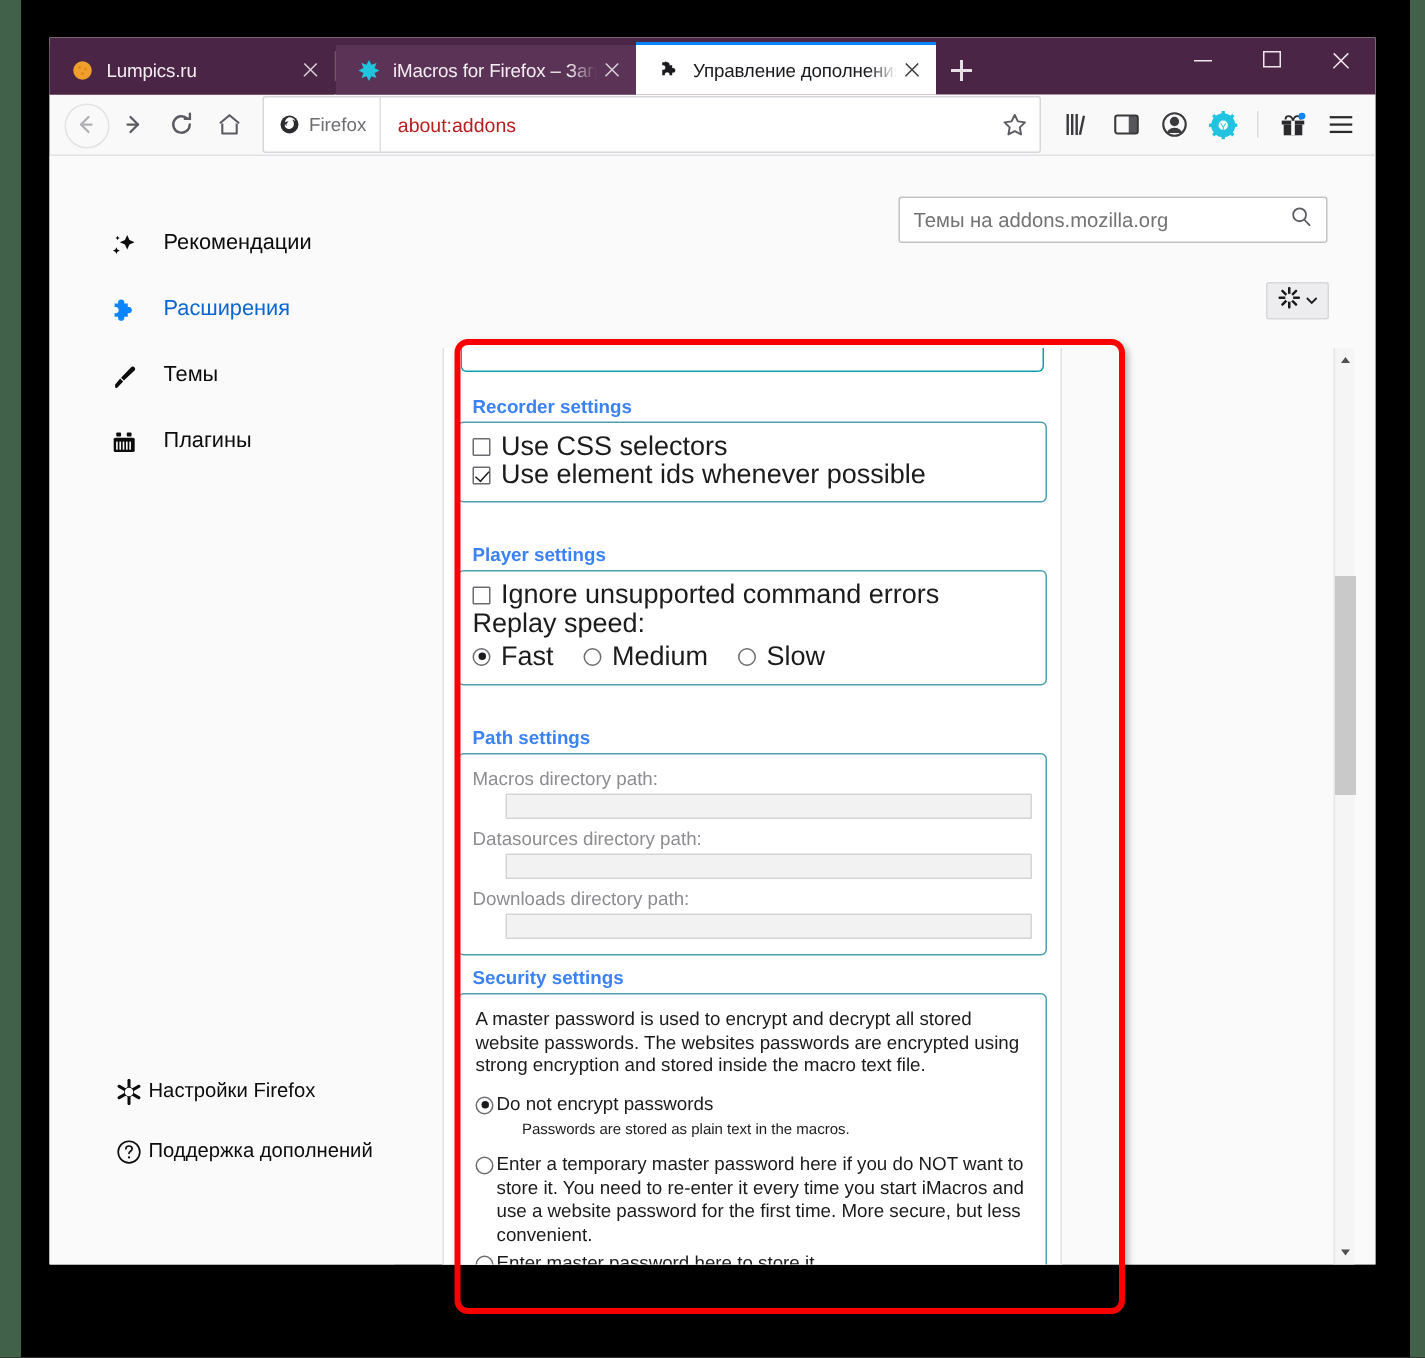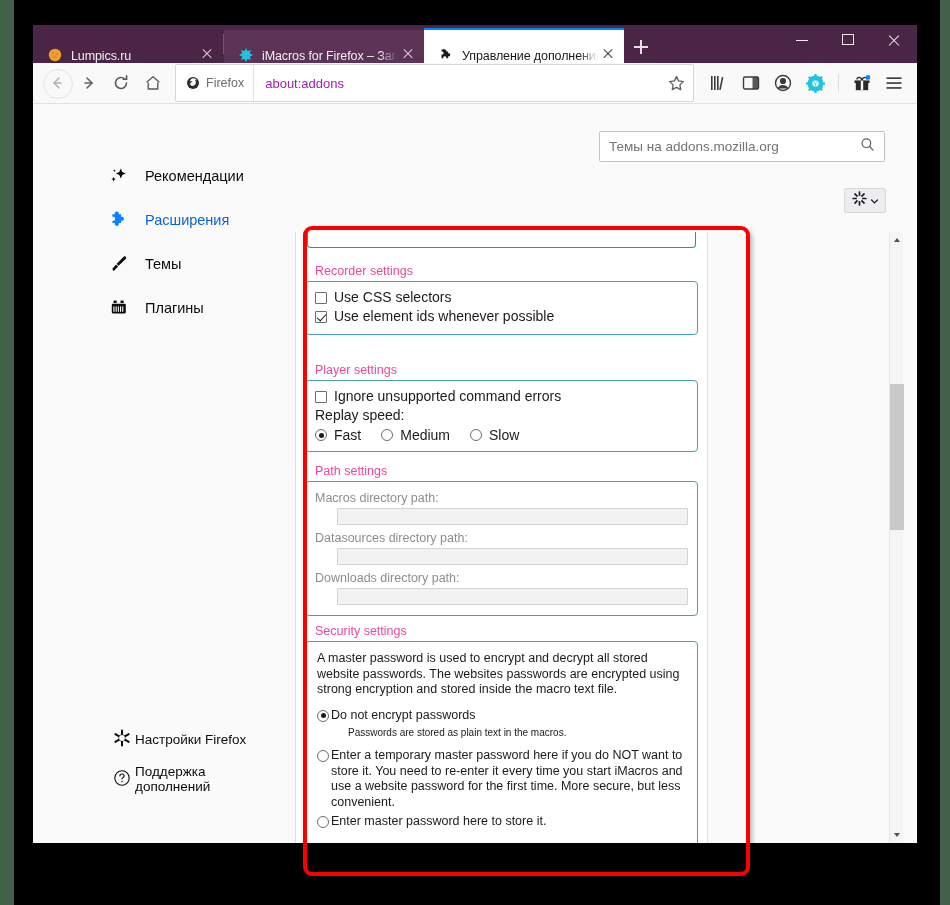--- a/index.html
+++ b/index.html
@@ -20,21 +20,21 @@
     position: absolute; left: 33px; top: 25px; width: 884px; height: 818px;
     background: #ffffff; overflow: hidden;
   }
 
   
   .tabstrip {
     position: relative; height: 38px; background: #4a2545;
     display: flex; align-items: flex-end;
   }
   .tab {
-    position: relative; height: 33px; display: flex; align-items: flex-end;
+    position: relative; height: 33px; display: flex; align-items: center;
     padding: 0 6px 0 14px; min-width: 0; font-size: 12.5px; color: #f3eef2;
   }
   .tab.inactive1 { width: 190px; background: #4a2545; }
   .tab.inactive2 { width: 200px; background: #5b3357; }
   .tab.active {
     width: 200px; background: #ffffff; color: #17191c; height: 35px;
     border-top: 2px solid #0a84ff;
   }
   .tab-fav { width: 16px; height: 16px; flex: 0 0 16px; margin-right: 8px; display:block; }
   .tab-title {
@@ -87,33 +87,33 @@
   }
   .urlbar {
     flex: 1 1 auto; height: 38px; margin: 0 10px 0 6px; background: #fff;
     border: 1px solid #d7d7db; border-radius: 2px; display: flex; align-items: center;
     padding: 0 4px 0 0;
   }
   .ident {
     display: flex; align-items: center; gap: 6px; padding: 0 9px 0 10px;
     height: 100%; border-right: 1px solid #e0e0e2; color: #6d6d72; font-size: 12.5px;
   }
-  .urltext { flex: 1 1 auto; padding-left: 11px; font-size: 13px; color: #a21caf; }
+  .urltext { flex: 1 1 auto; padding-left: 11px; font-size: 13px; color: #b91c1c; }
   .star { width: 26px; height: 26px; position: relative; color: #5b5b61; }
   .toolicons { display: flex; align-items: center; gap: 2px; }
   .tbtn { width: 30px; height: 30px; position: relative; color: #3b3b3e; }
   .tb-sep { width: 1px; height: 18px; background: #dcdcdf; margin: 0 6px; }
 
   
   .page { position: relative; height: calc(818px - 38px - 41px); background: #fafafa; display: flex; }
 
   .sidebar { width: 230px; flex: 0 0 230px; background: #fafafa; position: relative; padding-top: 50px; }
   .side-item {
-    display: flex; align-items: center; height: 44px; padding-left: 40px; gap: 16px;
-    font-size: 14.5px; color: #0c0c0d; margin-left: 36px;
+    display: flex; height: 44px; padding-left: 40px; gap: 16px;
+    font-size: 14.5px; color: #0c0c0d;
   }
   .side-item.selected { color: #0a66d0; }
   .side-icon { width: 20px; height: 20px; flex: 0 0 20px; position: relative; }
   .side-bottom { position: absolute; left: 0; bottom: 44px; width: 100%; }
   .side-bottom .side-item { height: 40px; font-size: 13.5px; gap: 2px; padding-left: 44px; }
 
   .content { flex: 1 1 auto; position: relative; }
   .searchwrap { position: absolute; right: 32px; top: 27px; }
   .searchbox {
     width: 286px; height: 31px; background: #fff; border: 1px solid #c3c3c6; border-radius: 2px;
@@ -136,21 +136,21 @@
   }
 
   
   .prefs { padding: 0 9px 12px 9px; font-size: 12.5px; color: #1b1b1d; }
   .partial-box {
     height: 16px; border: 1px solid #0b9fb0; border-top: none;
     border-radius: 0 0 4px 4px; margin: 0 2px 16px 2px;
   }
   .grp { margin-bottom: 4px; }
   .grp-title {
-    font-size: 12.5px; font-weight: normal; color: #ec4899; margin: 0 0 3px 10px;
+    font-size: 12.5px; font-weight: bold; color: #3b82f6; margin: 0 0 3px 10px;
   }
   .grp-box {
     border: 1px solid #4aa0ad; border-radius: 4px; padding: 6px 9px 8px 9px;
     background: #fff;
   }
   .row { display: flex; align-items: center; gap: 7px; line-height: 19px; }
   .cb {
     width: 12px; height: 12px; flex: 0 0 12px; border: 1px solid #6c6c70; background: #fff;
     position: relative; border-radius: 1px;
   }
@@ -159,21 +159,21 @@
     border: solid #1b1b1d; border-width: 0 1.5px 1.5px 0; transform: rotate(42deg);
   }
   .rb {
     width: 12px; height: 12px; flex: 0 0 12px; border: 1px solid #6c6c70; background: #fff;
     border-radius: 50%; position: relative;
   }
   .rb.on::after {
     content: ""; position: absolute; left: 2.5px; top: 2.5px; width: 5px; height: 5px;
     background: #1b1b1d; border-radius: 50%;
   }
-  .lbl { font-size: 14px; color: #1b1b1d; }
+  .lbl { font-size: 18px; color: #1b1b1d; }
   .radios { display: flex; align-items: center; gap: 7px; margin-top: 2px; }
   .radios .sp { width: 6px; }
   .pathlabel { font-size: 12.5px; color: #8d8d91; margin: 3px 0 3px 0; }
   .pathinput {
     height: 17px; background: #f2f2f2; border: 1px solid #d4d4d6; border-radius: 1px;
     margin: 0 0 6px 22px; width: calc(100% - 22px);
   }
   .sec-para { font-size: 12.5px; line-height: 15.5px; margin-bottom: 10px; }
   .sec-row { display: flex; gap: 2px; margin-bottom: 4px; }
   .sec-row .rb { margin-top: 2px; }
@@ -503,21 +503,21 @@
                     <span class="sp"></span>
                     <span class="rb"></span>
                     <span class="lbl">Medium</span>
                     <span class="sp"></span>
                     <span class="rb"></span>
                     <span class="lbl">Slow</span>
                   </div>
                 </div>
               </div>
 
-              <div class="grp" style="margin-top:12px">
+              <div class="grp" style="margin-top:28px">
                 <div class="grp-title">Path settings</div>
                 <div class="grp-box" style="padding-bottom:4px">
                   <div class="pathlabel">Macros directory path:</div>
                   <div class="pathinput"></div>
                   <div class="pathlabel">Datasources directory path:</div>
                   <div class="pathinput"></div>
                   <div class="pathlabel">Downloads directory path:</div>
                   <div class="pathinput"></div>
                 </div>
               </div>

